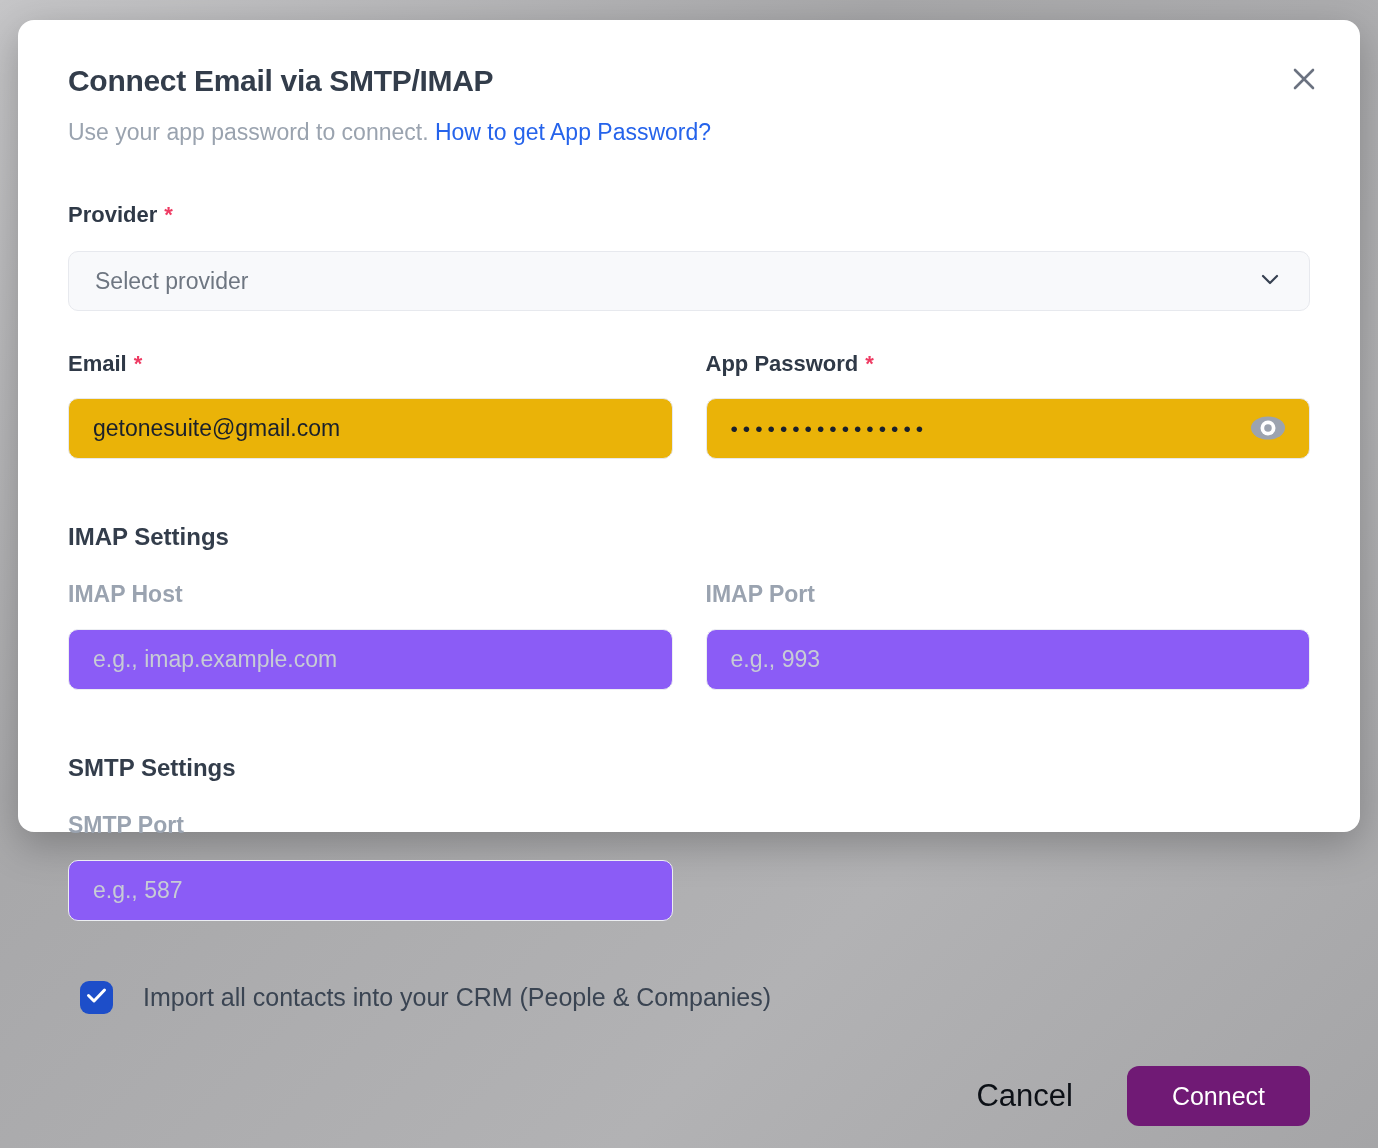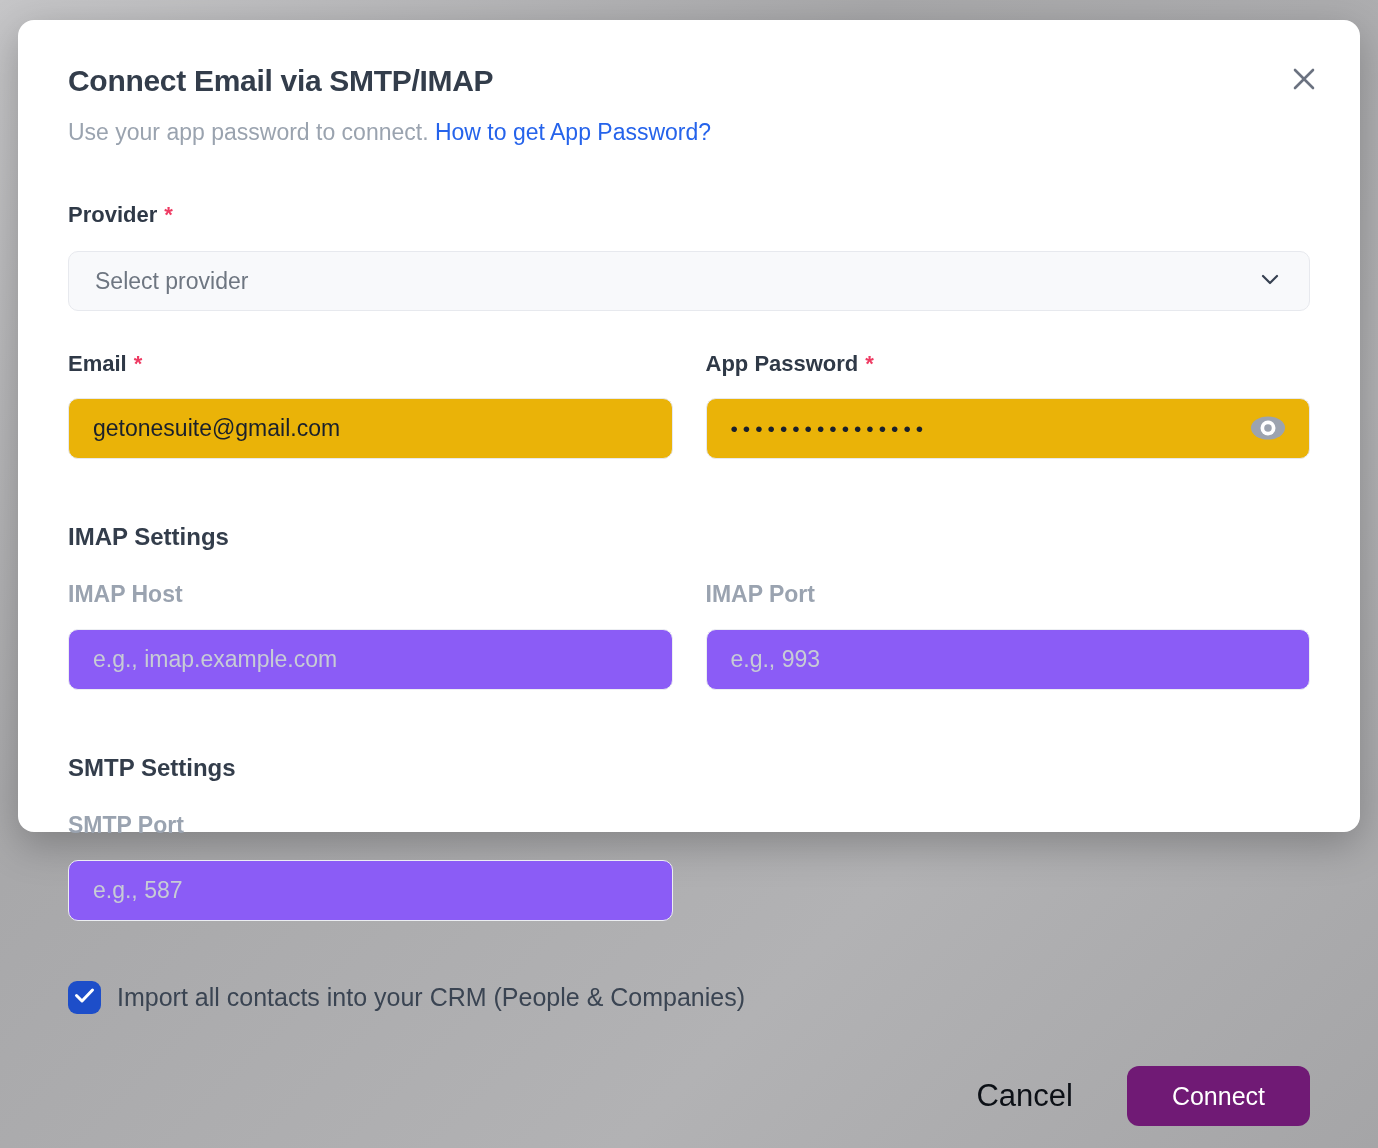--- a/index.html
+++ b/index.html
@@ -132,21 +132,22 @@
     border-color: #eceef2;
     cursor: not-allowed;
   }
   .disabled-input::placeholder { color: #c7ccd5; }
   .text-input::placeholder { color: #c7ccd5; }
 
   .checkbox-row {
     margin-top: 60px;
     display: flex;
     align-items: center;
-    gap: 16px;
+    gap: 30px;
+    margin-left: 12px;
   }
   .checkbox {
     width: 33px; height: 33px;
     border-radius: 9px;
     background: #1d4ec9;
     flex: 0 0 auto;
     display: flex; align-items: center; justify-content: center;
     cursor: pointer;
   }
   .checkbox-label {

